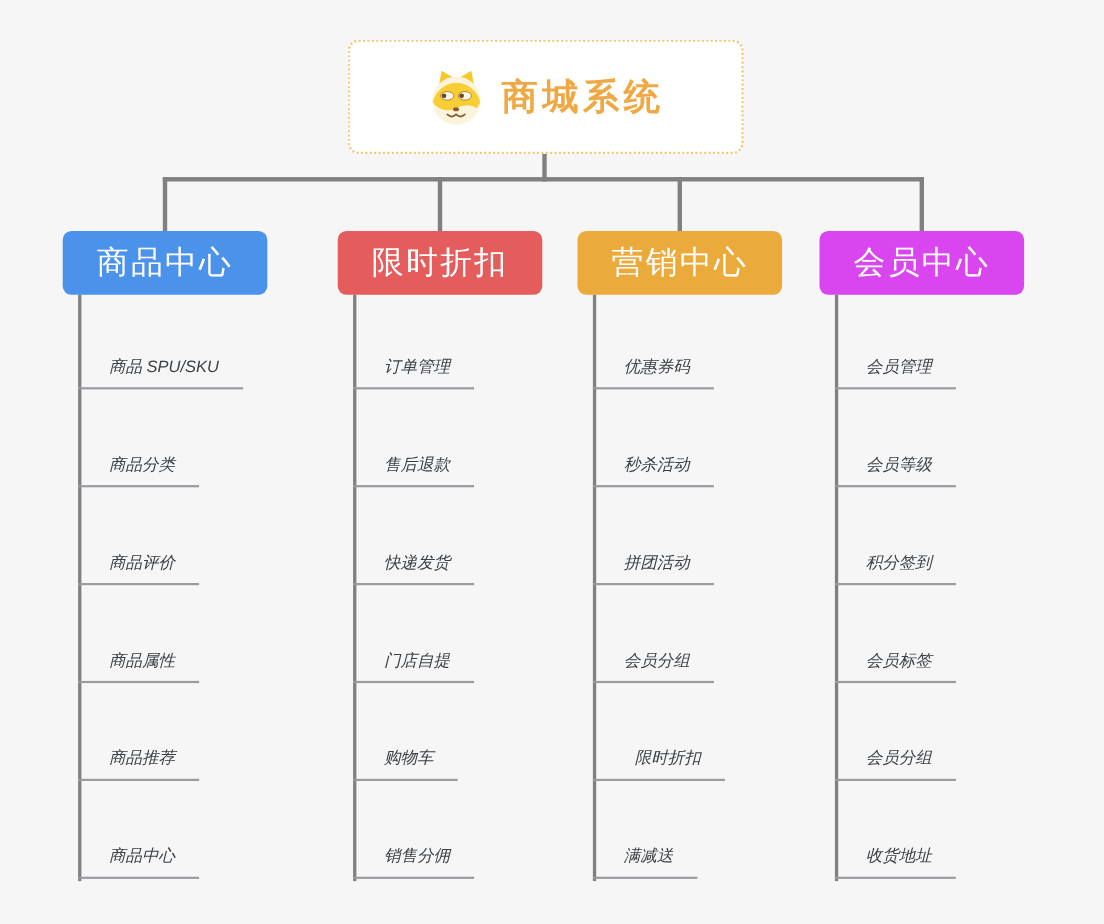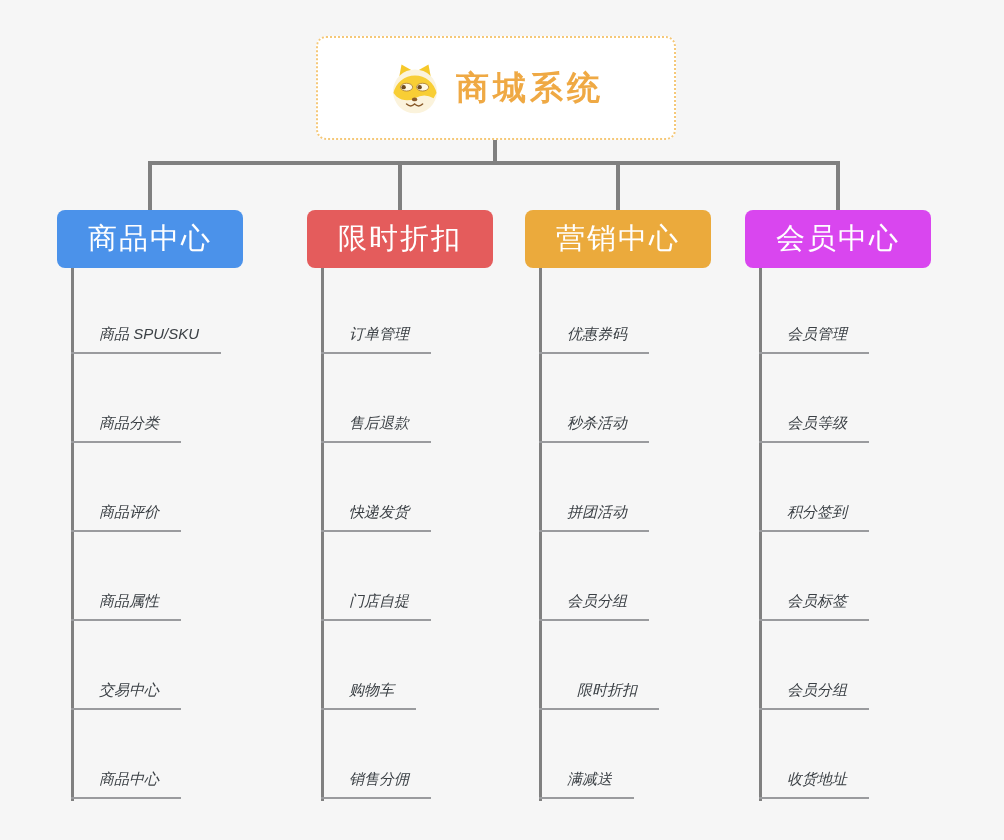--- a/index.html
+++ b/index.html
@@ -107,21 +107,21 @@
     <div class="conn" style="left: 148px; top: 161px; width: 692px; height: 4px;"></div>
     <div class="conn" style="left: 148px; top: 161px; width: 4px; height: 49px;"></div>
     <div class="branch-node" style="left: 57px; background: rgb(75, 146, 234);">
       <span class="branch-label">商品中心</span>
     </div>
     <div class="trunk" style="left: 71px; top: 268px; width: 3px; height: 533px;"></div>
     <div class="topic-item" style="left: 71px; top: 318px;">商品 SPU/SKU</div>
     <div class="topic-item" style="left: 71px; top: 407px;">商品分类</div>
     <div class="topic-item" style="left: 71px; top: 496px;">商品评价</div>
     <div class="topic-item" style="left: 71px; top: 585px;">商品属性</div>
-    <div class="topic-item" style="left: 71px; top: 674px;">交易中心</div>
+    <div class="topic-item" style="left: 71px; top: 674px;">商品推荐</div>
     <div class="topic-item" style="left: 71px; top: 763px;">商品中心</div>
     <div class="conn" style="left: 398px; top: 161px; width: 4px; height: 49px;"></div>
     <div class="branch-node" style="left: 307px; background: rgb(228, 92, 92);">
       <span class="branch-label">限时折扣</span>
     </div>
     <div class="trunk" style="left: 321px; top: 268px; width: 3px; height: 533px;"></div>
     <div class="topic-item" style="left: 321px; top: 318px;">订单管理</div>
     <div class="topic-item" style="left: 321px; top: 407px;">售后退款</div>
     <div class="topic-item" style="left: 321px; top: 496px;">快递发货</div>
     <div class="topic-item" style="left: 321px; top: 585px;">门店自提</div>

